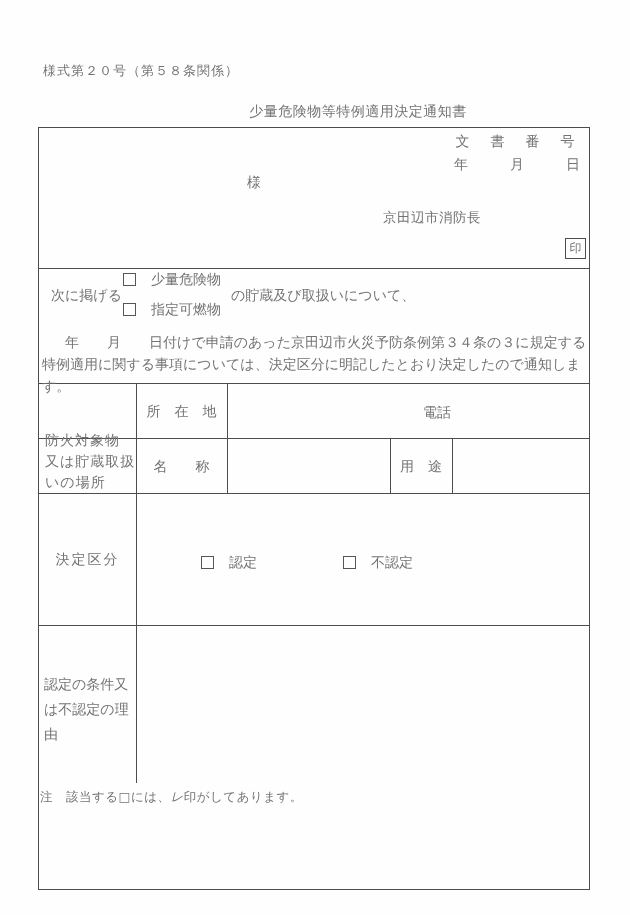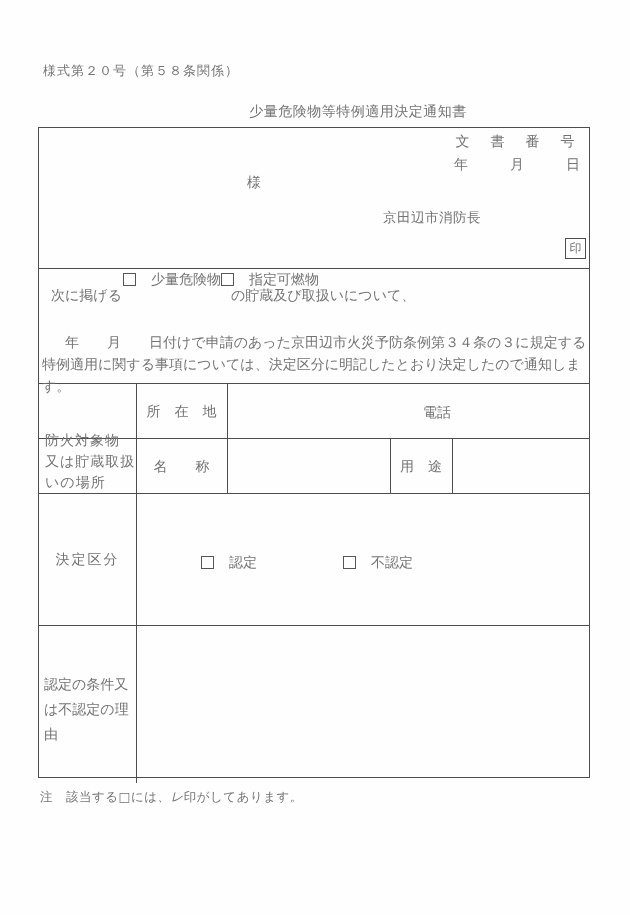--- a/index.html
+++ b/index.html
@@ -6,39 +6,39 @@
   .page{
     position:relative;width:630px;height:915px;background:#fefefe;overflow:hidden;
     font-family:"DejaVu Serif","Liberation Serif",serif;
     color:#737373;font-size:14px;line-height:16px;
   }
   .abs{position:absolute;}
 
   .form-number{left:43px;top:63px;font-size:13px;letter-spacing:1px;}
   .doc-title{left:0;top:103px;width:100%;text-align:center;letter-spacing:0.5px;margin-left:43px;}
 
-  .main-box{left:38px;top:127px;width:552px;height:651px;border:1px solid #4d4d4d;box-sizing:border-box;}
+  .main-box{left:38px;top:127px;width:552px;height:763px;border:1px solid #4d4d4d;box-sizing:border-box;}
 
   .hline{left:0;width:550px;height:1px;background:#4d4d4d;}
   .hl-1{top:140px;} .hl-2{top:255px;} .hl-3{top:310px;} .hl-4{top:365px;} .hl-5{top:497px;}
   .vline{width:1px;background:#4d4d4d;}
   .vl-1{left:97px;top:255px;height:400px;}
   .vl-2{left:188px;top:255px;height:110px;}
   .vl-3{left:351px;top:310px;height:55px;}
   .vl-4{left:413px;top:310px;height:55px;}
 
   .doc-number{right:11px;top:5px;letter-spacing:3.5px;}
   .date-blank{right:9px;top:28px;}
   .addressee{left:208px;top:46px;}
   .issuer{left:344px;top:81px;font-size:13.5px;letter-spacing:0.5px;}
   .seal{left:526px;top:110px;width:19px;height:19px;border:1px solid #4d4d4d;
         font-size:12px;line-height:19px;text-align:center;box-sizing:content-box;}
 
   .subject-lead{left:12px;top:159px;}
-  .subject-opts{left:84px;top:143px;display:flex;flex-direction:row;}
+  .subject-opts{left:84px;top:143px;display:flex;flex-direction:column;gap:14px;}
   .opt{display:flex;align-items:center;gap:15px;height:16px;}
   .cb{width:11px;height:11px;border:1px solid #565656;background:transparent;flex:0 0 auto;}
   .subject-tail{left:192px;top:159px;}
   .subject-body{left:3px;top:203px;width:546px;line-height:22px;}
   .subject-body .l1{text-indent:9px;}
 
   .cell{display:flex;align-items:center;justify-content:center;box-sizing:border-box;}
   .loc-label{left:0;top:255px;width:97px;height:110px;display:flex;align-items:flex-end;}
   .loc-label span{white-space:pre-line;line-height:21px;letter-spacing:1px;padding-left:6px;}
   .cell-addr-label{left:97px;top:255px;width:91px;height:55px;}

